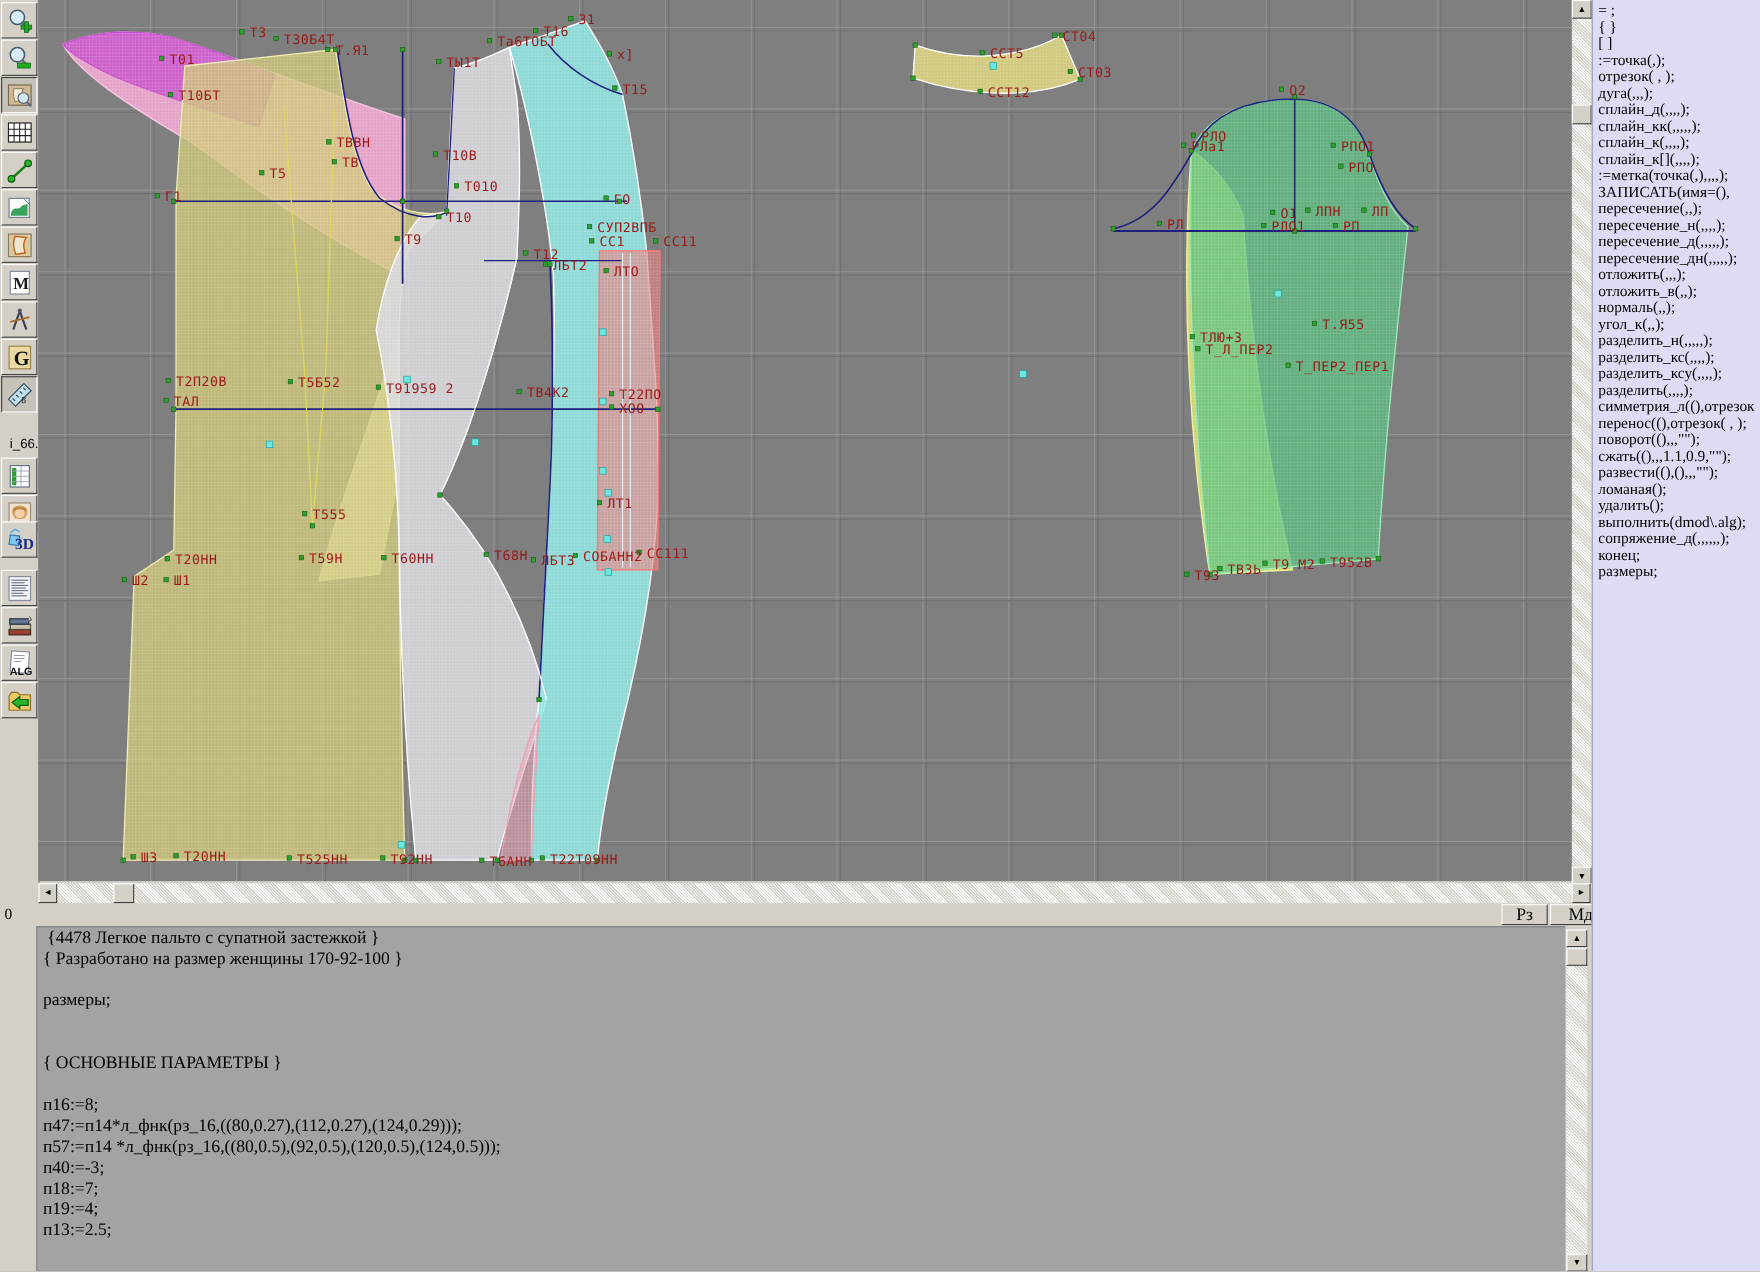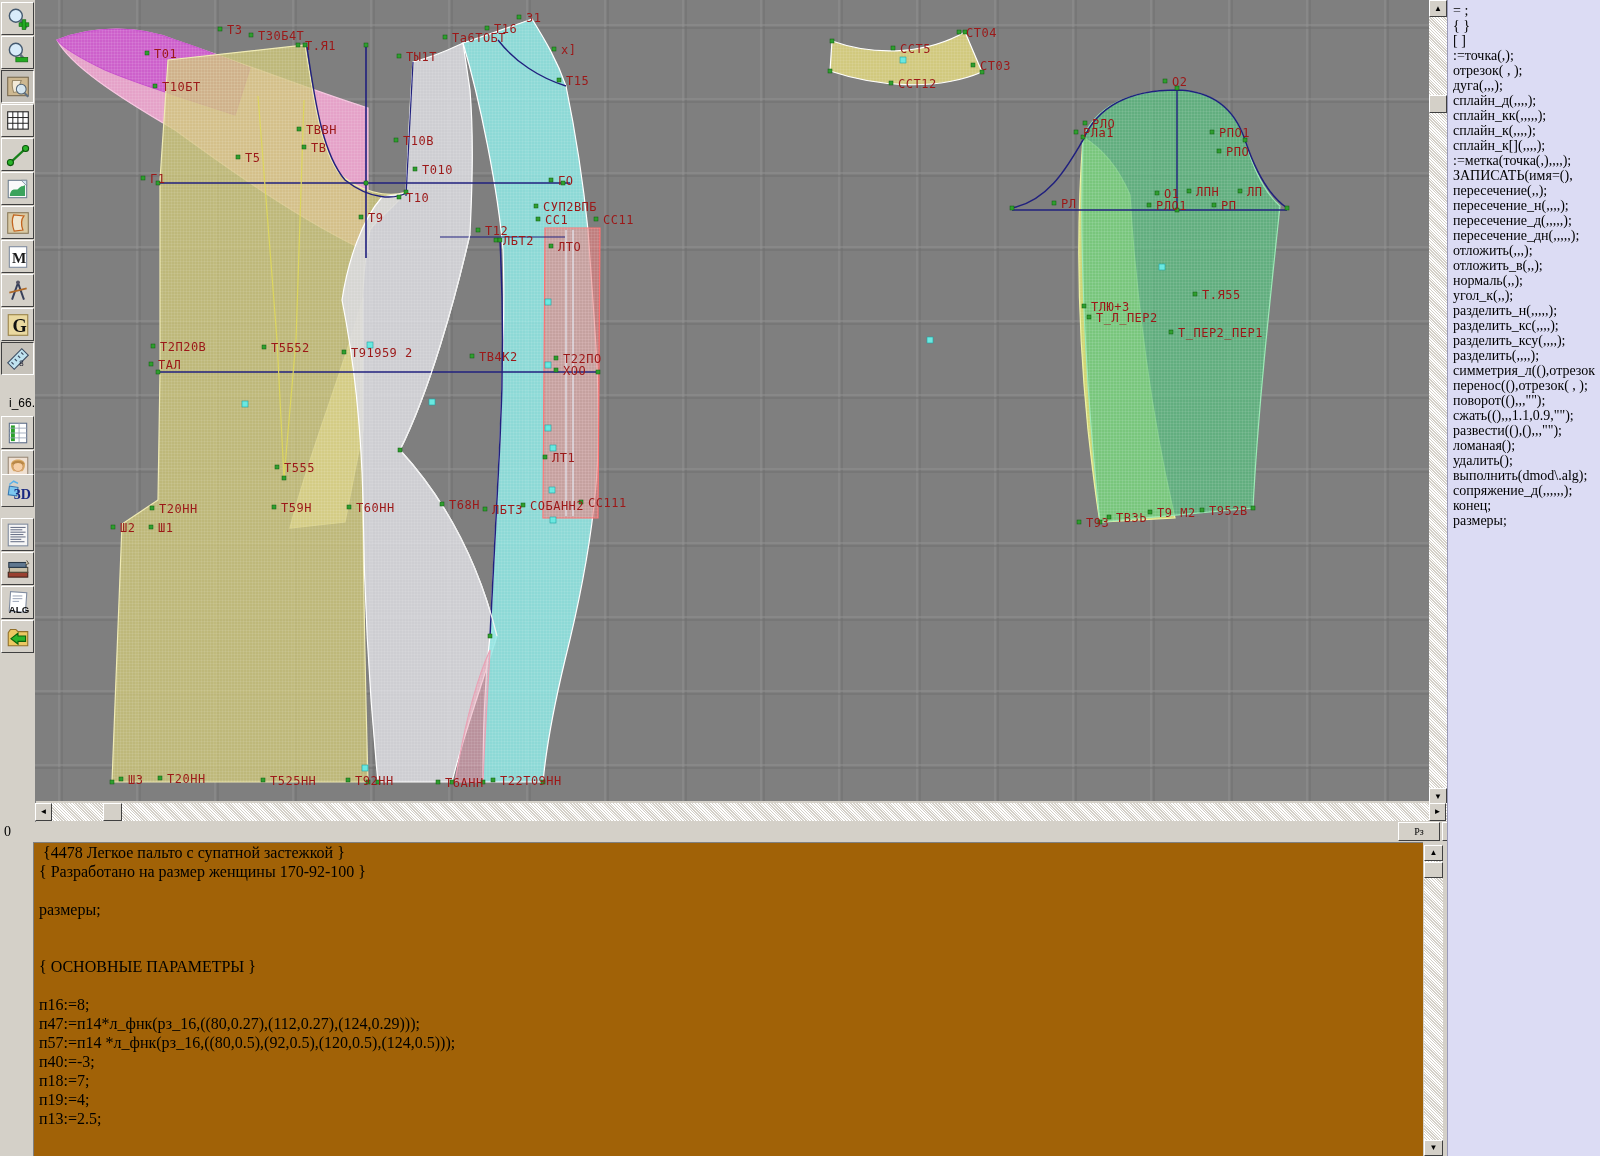--- a/index.html
+++ b/index.html
@@ -21,23 +21,23 @@
   .sbbtn{position:absolute;background:#d4d0c8;border-top:1px solid #fff;border-left:1px solid #fff;
          border-right:1px solid #404040;border-bottom:1px solid #404040;box-sizing:border-box;
          display:flex;align-items:center;justify-content:center;font-size:8px;color:#000;cursor:pointer;line-height:1;}
   .sbthumb{position:absolute;background:#d4d0c8;border-top:1px solid #fff;border-left:1px solid #fff;
          border-right:1px solid #404040;border-bottom:1px solid #404040;box-sizing:border-box;cursor:pointer;}
   
   #statusrow{position:absolute;left:0;top:822px;width:1447px;height:20px;background:#d4d0c8;}
   #status-left{position:absolute;left:4px;top:2px;font-size:14px;font-family:"Liberation Serif",serif;color:#000;}
   .minibtn{position:absolute;top:0;height:19px;background:#d4d0c8;border-top:1px solid #fff;border-left:1px solid #fff;
         border-right:1px solid #404040;border-bottom:1px solid #404040;box-sizing:border-box;
-        font-size:10px;font-family:"Liberation Serif",serif;text-align:center;line-height:17px;cursor:pointer;margin-left:33px;}
+        font-size:16px;font-family:"Liberation Serif",serif;text-align:center;line-height:17px;cursor:pointer;}
   
-  #editor{position:absolute;left:33px;top:842px;width:1390px;height:314px;background:#a16207;
+  #editor{position:absolute;left:33px;top:842px;width:1390px;height:314px;background:#a3a3a3;
         border-left:1px solid #808080;border-top:1px solid #808080;box-sizing:border-box;
         font-family:"Liberation Serif",serif;font-size:16px;color:#000;overflow:hidden;cursor:text;}
   .eline{height:19px;line-height:19px;padding-left:5px;white-space:pre;}
   
   #sidepanel{position:absolute;left:1447px;top:0;width:153px;height:1156px;background:#dcdcf4;border-left:1px solid #9a9ab8;}
   #cmdlist{margin:0;padding:3px 0 0 5px;list-style:none;font-family:"Liberation Serif",serif;font-size:14px;color:#000;}
   #cmdlist li{height:15px;line-height:15px;white-space:nowrap;cursor:pointer;}
 </style>
 </head>
 <body>

